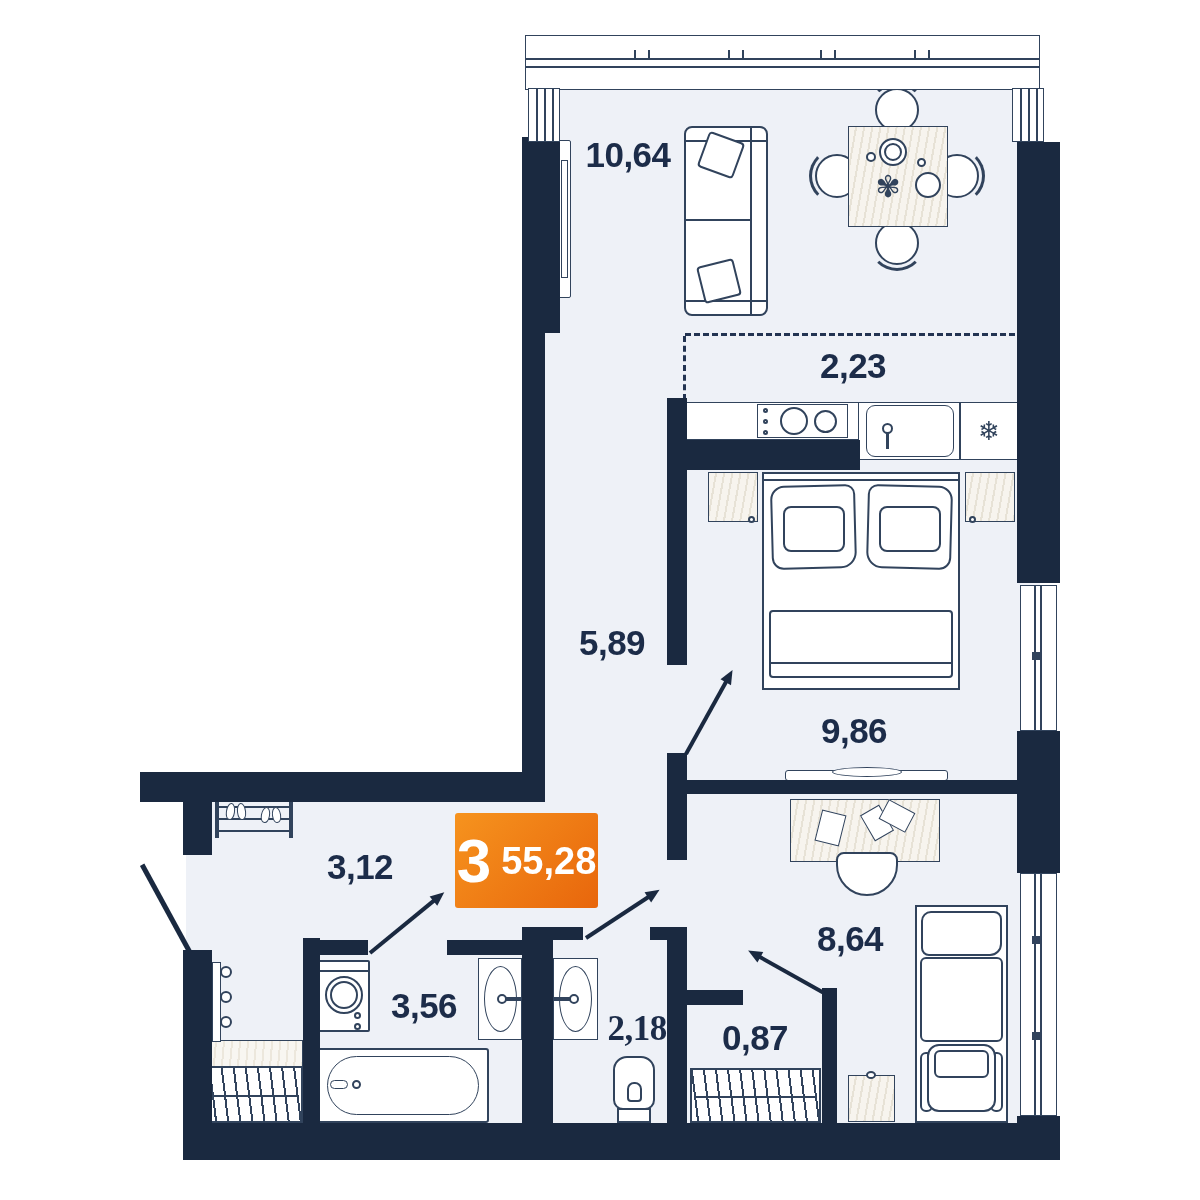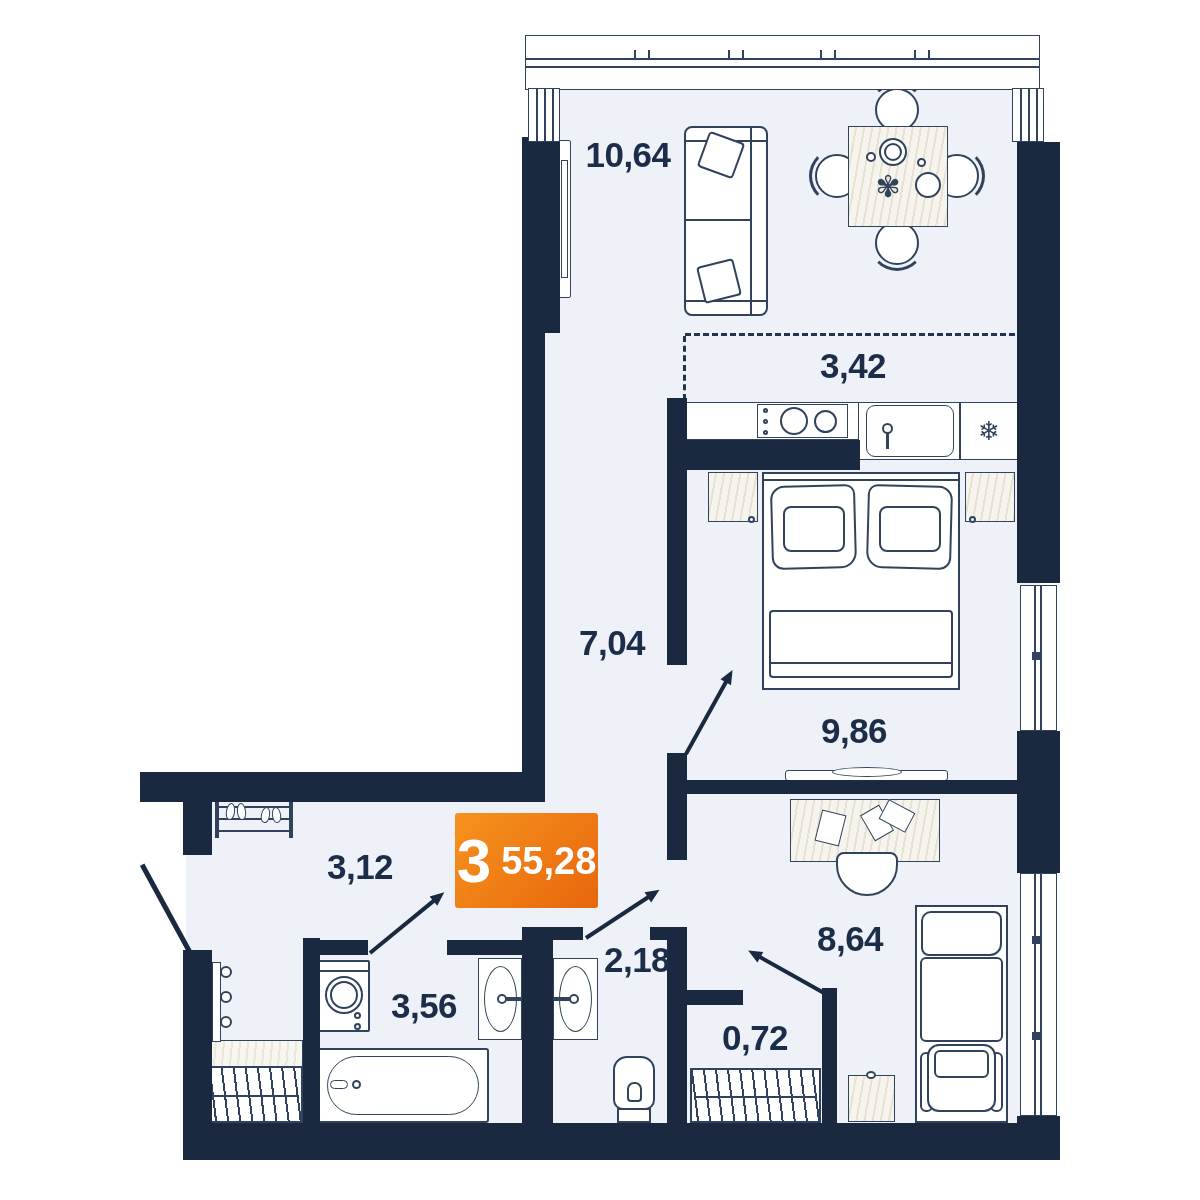--- a/index.html
+++ b/index.html
@@ -241,27 +241,27 @@
     <div class="abs line" style="left:11px;top:158px;width:10px;height:8px;"></div>
   </div>
 
   <div class="door" style="left:190px;top:950px;width:100px;height:5px;transform:rotate(-118.6deg);"></div>
   <div class="door arrow" style="left:370px;top:951px;width:85px;transform:rotate(-39.3deg);"></div>
   <div class="door arrow" style="left:586px;top:936px;width:77px;transform:rotate(-33.3deg);"></div>
   <div class="door arrow" style="left:686px;top:752px;width:85px;transform:rotate(-61deg);"></div>
   <div class="door arrow" style="left:824px;top:991px;width:76px;transform:rotate(-150.7deg);"></div>
 
   <div class="room-label" style="left:628px;top:155px;">10,64</div>
-  <div class="room-label" style="left:853px;top:366px;">3,42</div>
-  <div class="room-label" style="left:612px;top:643px;">7,04</div>
+  <div class="room-label" style="left:853px;top:366px;">2,23</div>
+  <div class="room-label" style="left:612px;top:643px;">5,89</div>
   <div class="room-label" style="left:854px;top:731px;">9,86</div>
   <div class="room-label" style="left:360px;top:867px;">3,12</div>
   <div class="room-label" style="left:424px;top:1006px;">3,56</div>
-  <div class="room-label" style="left:637px;top:960px;">2,18</div>
-  <div class="room-label" style="left:755px;top:1038px;">0,72</div>
+  <div class="room-label" style="left:637px;top:1029px;font-family:Liberation Serif, serif;">2,18</div>
+  <div class="room-label" style="left:755px;top:1038px;">0,87</div>
   <div class="room-label" style="left:850px;top:939px;">8,64</div>
 
   <div id="badge">
     <span class="big">3</span>
     <span class="small">55,28</span>
   </div>
 
 </div>
 
 </body></html>

